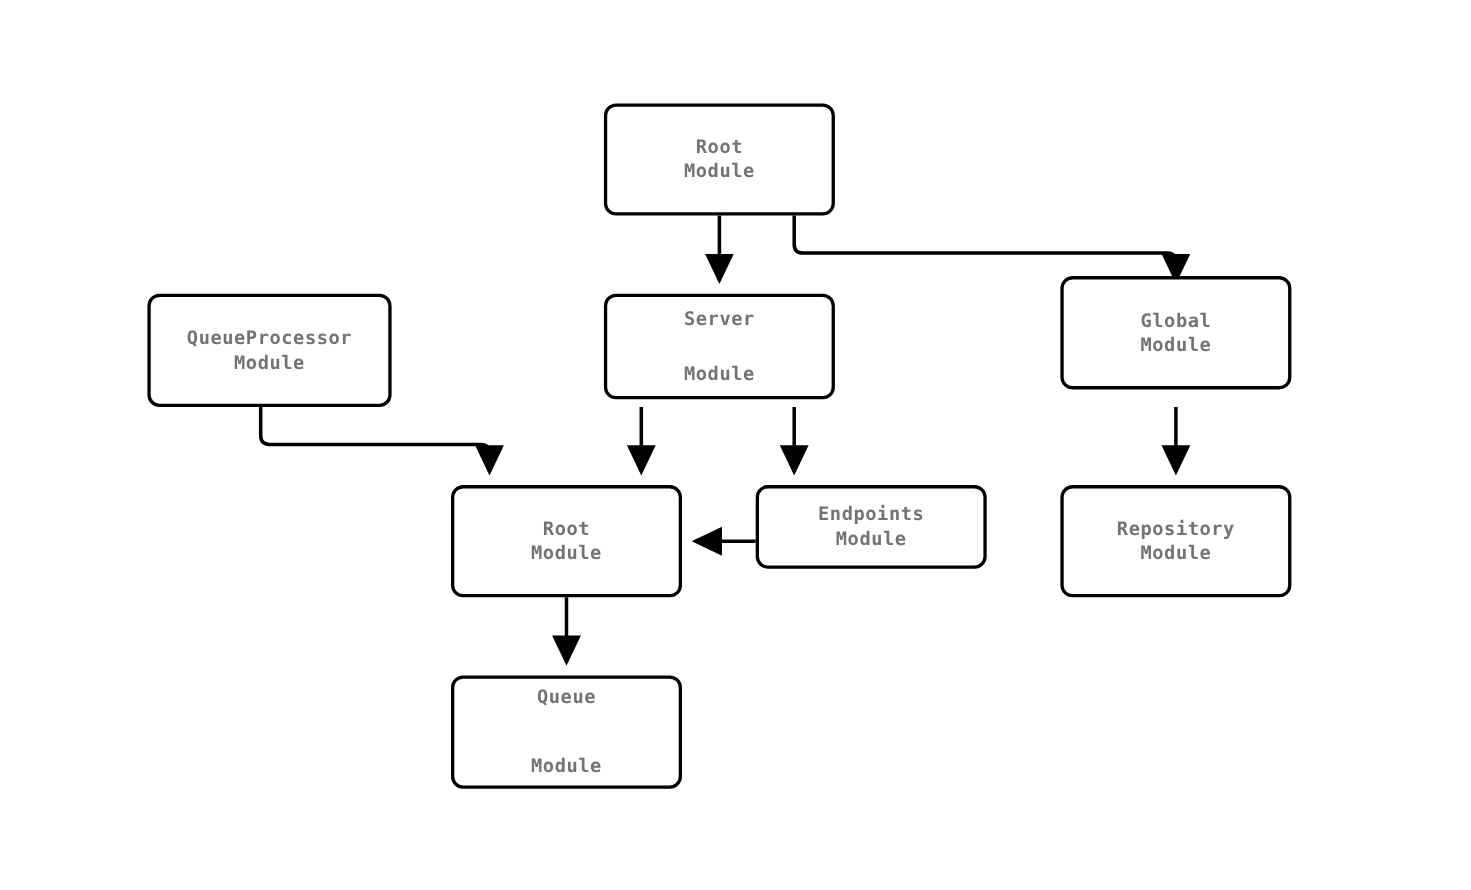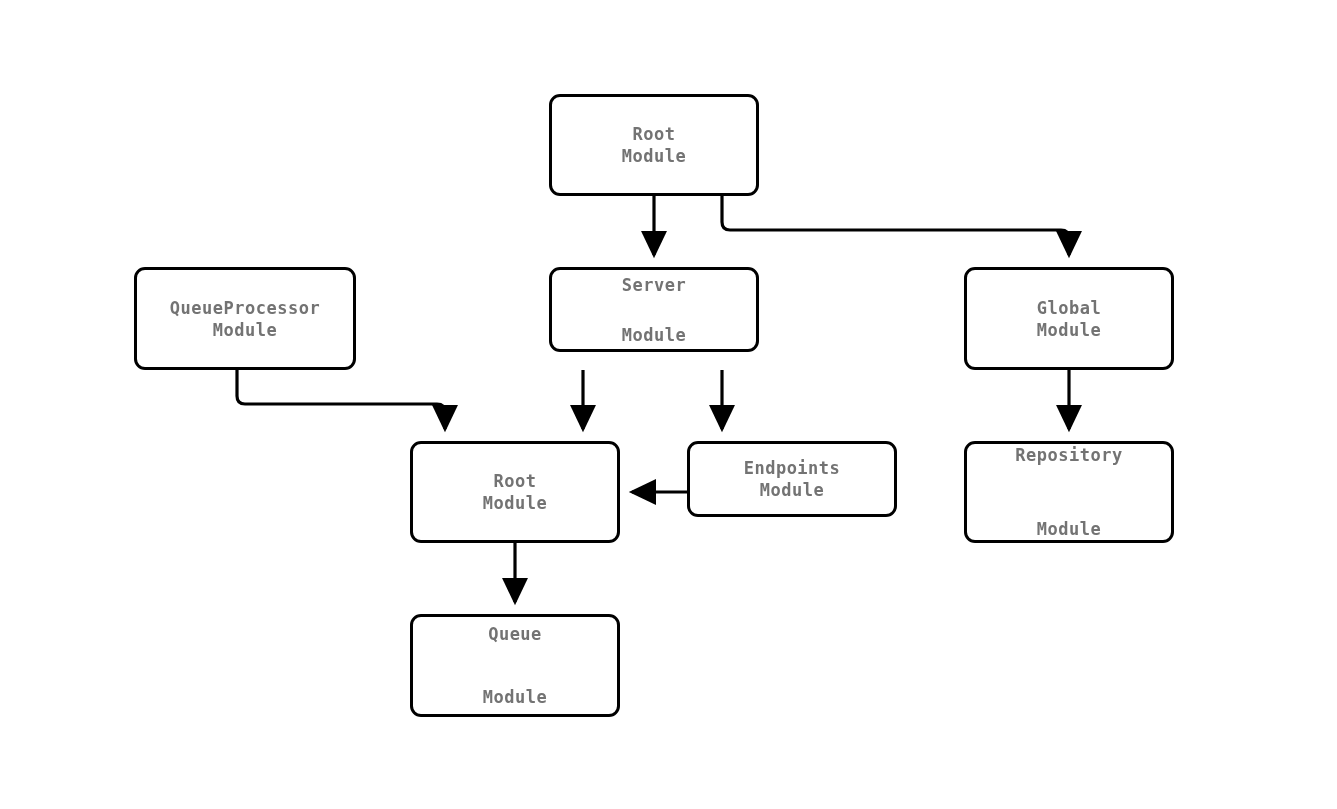--- a/index.html
+++ b/index.html
@@ -83,41 +83,41 @@
   <div class="node" style="left:549px; top:94px; width:210px; height:102px;">
     <span class="node-line">Root</span>
     <span class="node-line">Module</span>
   </div>
 
   <div class="node" style="left:134px; top:267px; width:222px; height:103px;">
     <span class="node-line">QueueProcessor</span>
     <span class="node-line">Module</span>
   </div>
 
-  <div class="node" style="left:549px; top:267px; width:210px; height:85px;gap:28px;">
+  <div class="node" style="left:549px; top:267px; width:210px; height:96px;gap:28px;">
     <span class="node-line">Server</span>
     <span class="node-line">Module</span>
   </div>
 
-  <div class="node" style="left:964px; top:267px; width:210px; height:103px;">
+  <div class="node" style="left:964px; top:251px; width:210px; height:103px;">
     <span class="node-line">Global</span>
     <span class="node-line">Module</span>
   </div>
 
   <div class="node" style="left:410px; top:441px; width:210px; height:102px;">
     <span class="node-line">Root</span>
     <span class="node-line">Module</span>
   </div>
 
   <div class="node" style="left:687px; top:441px; width:210px; height:76px;">
     <span class="node-line">Endpoints</span>
     <span class="node-line">Module</span>
   </div>
 
-  <div class="node" style="left:964px; top:441px; width:210px; height:102px;justify-content:space-between;">
+  <div class="node" style="left:964px; top:441px; width:210px; height:102px;">
     <span class="node-line">Repository</span>
     <span class="node-line">Module</span>
   </div>
 
   <div class="node" style="left:410px; top:614px; width:210px; height:103px;gap:41px;">
     <span class="node-line">Queue</span>
     <span class="node-line">Module</span>
   </div>
 
 </div>

